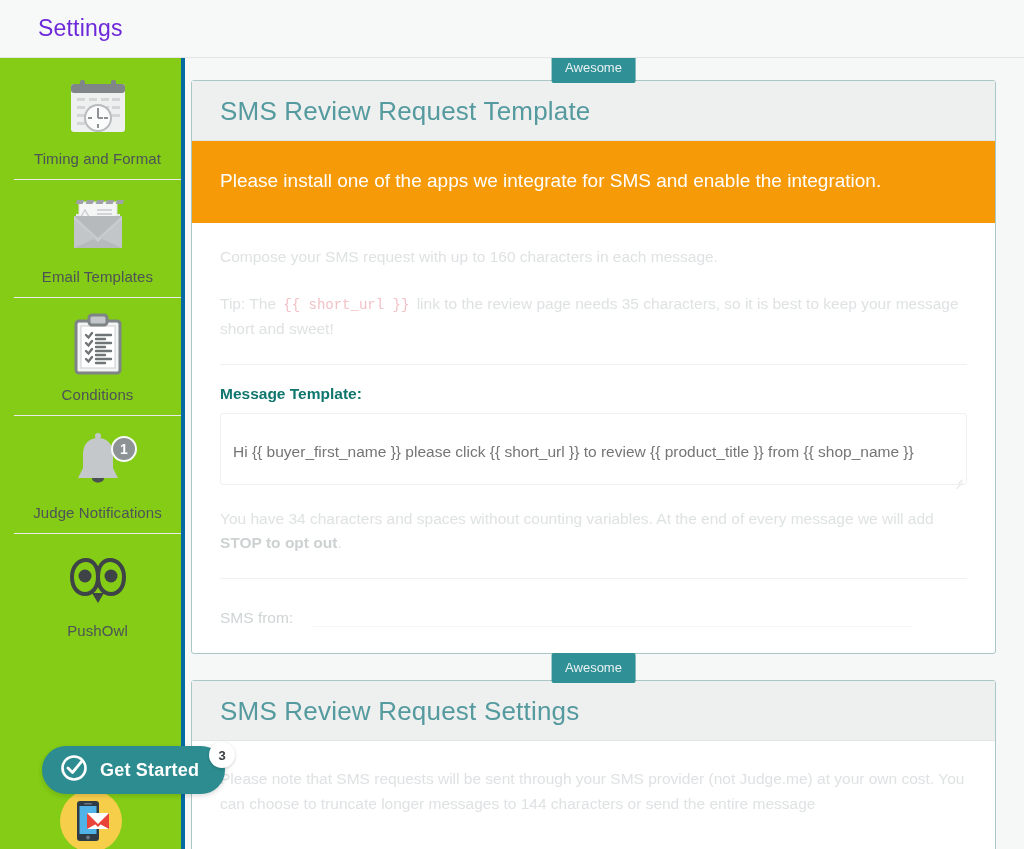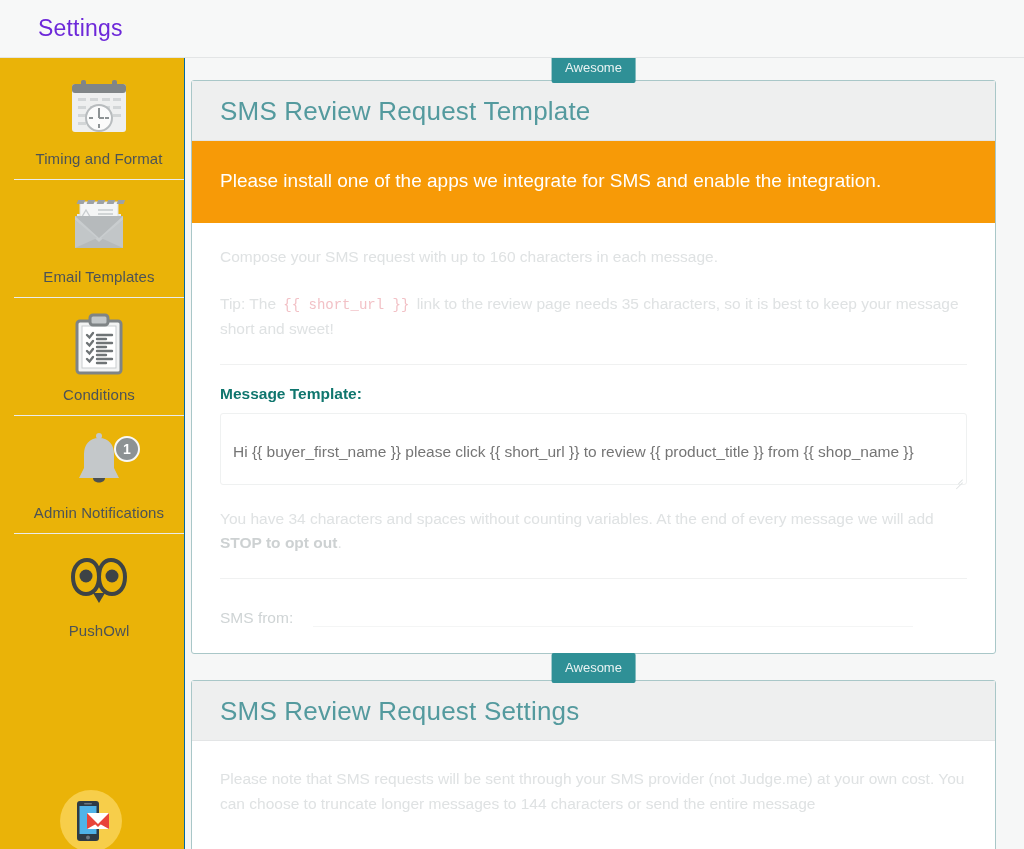--- a/index.html
+++ b/index.html
@@ -28,22 +28,22 @@
     font-weight: 400;
     letter-spacing: .2px;
   }
 
   
   .body-split { display: flex; height: 791px; }
 
   
   .sidebar {
     width: 185px;
-    background: #eab308;
-    border-right: 1px solid #0369a1;
+    background: #84cc16;
+    border-right: 4px solid #0369a1;
     flex: 0 0 185px;
     padding-top: 4px;
     position: relative;
     padding-left: 14px;
   }
   .side-item {
     position: relative;
     padding: 14px 6px 12px;
     text-align: center;
     border-bottom: 1px solid #eaecec;
@@ -338,21 +338,21 @@
 
       <div class="side-item">
         <div class="side-icon">
           <svg width="60" height="62" viewBox="0 0 60 62">
             <path d="M30 6 C20 6 15 13 15 22 L15 36 L10 46 L50 46 L45 36 L45 22 C45 13 40 6 30 6 Z" fill="#c4c8ca"></path>
             <rect x="27" y="1" width="6" height="6" rx="3" fill="#c4c8ca"></rect>
             <path d="M24 46 C24 52 36 52 36 46 Z" fill="#4b5052"></path>
           </svg>
           <div class="side-badge">1</div>
         </div>
-        <div class="side-label">Admin Notifications</div>
+        <div class="side-label">Judge Notifications</div>
       </div>
 
       <div class="side-item">
         <div class="side-icon">
           <svg width="64" height="48" viewBox="0 0 64 48">
             <g fill="none" stroke="#3d4346" stroke-width="4">
               <path d="M6 20 C6 9 13 3 20 3 C27 3 32 9 32 20 C32 31 26 37 19 37 C12 37 6 31 6 20 Z"></path>
               <path d="M32 20 C32 9 37 3 44 3 C51 3 58 9 58 20 C58 31 52 37 45 37 C38 37 32 31 32 20 Z"></path>
             </g>
             <circle cx="19" cy="19" r="6.5" fill="#3d4346"></circle>
@@ -433,14 +433,24 @@
       <rect x="13" y="4" width="8" height="1.6" rx=".8" fill="#6b7780"></rect>
       <circle cx="17" cy="38.5" r="2" fill="#6b7780"></circle>
       <rect x="16" y="14" width="22" height="16" rx="1" fill="#fff"></rect>
       <path d="M16 14 L27 24 L38 14 L38 30 L16 30 Z" fill="#fff"></path>
       <path d="M16 14 L27 25 L38 14 L38 17 L27 28 L16 17 Z" fill="#e8443a"></path>
       <path d="M16 30 L16 16 L25 25 Z" fill="#e8443a"></path>
       <path d="M38 30 L38 16 L29 25 Z" fill="#e8443a"></path>
     </svg>
   </div>
 
+  <div class="get-started">
+    <span>
+      <svg width="28" height="28" viewBox="0 0 28 28">
+        <circle cx="14" cy="14" r="11.5" fill="none" stroke="#fff" stroke-width="2.6"></circle>
+        <polyline points="8,14 12.5,18.5 22,7" fill="none" stroke="#fff" stroke-width="2.8" stroke-linecap="round" stroke-linejoin="round"></polyline>
+      </svg>
+    </span>
+    <span class="gs-label">Get Started</span>
+    <span class="gs-count">3</span>
+  </div>
 
 </div>
 
 </body></html>

